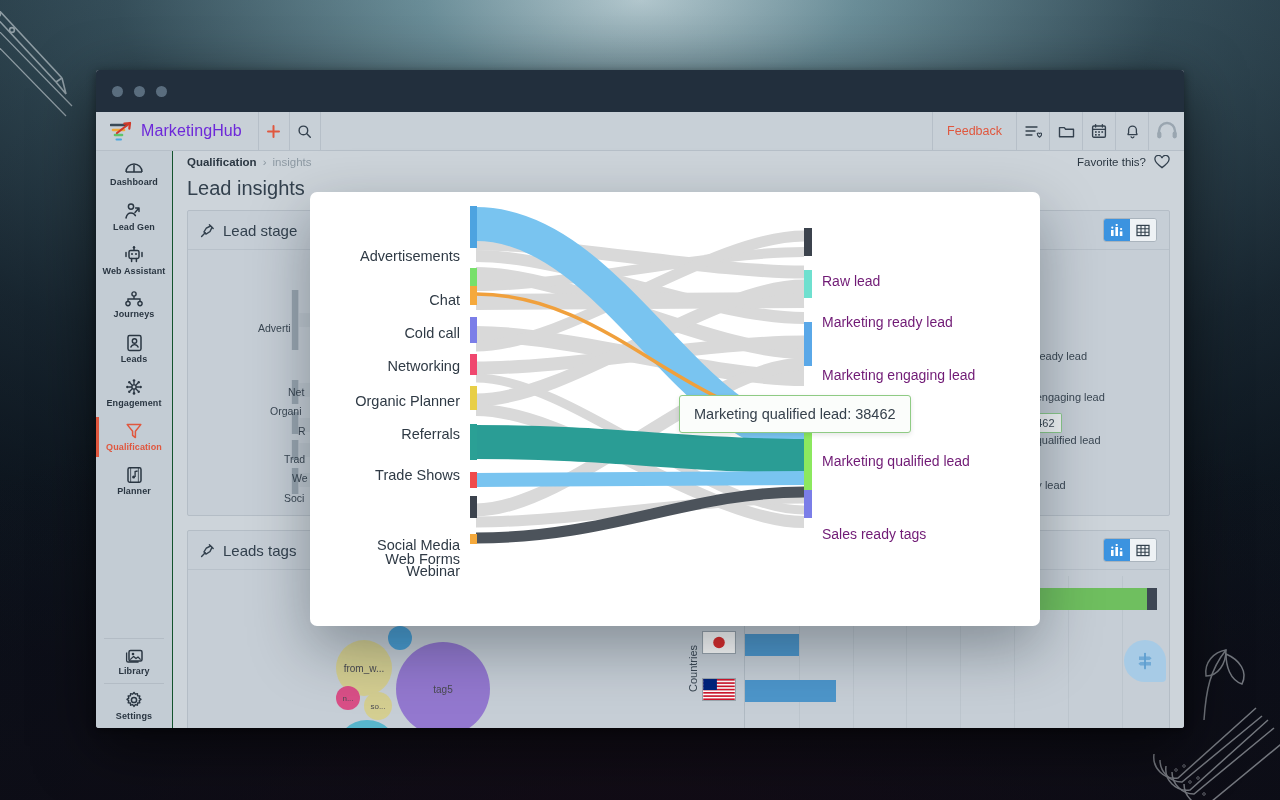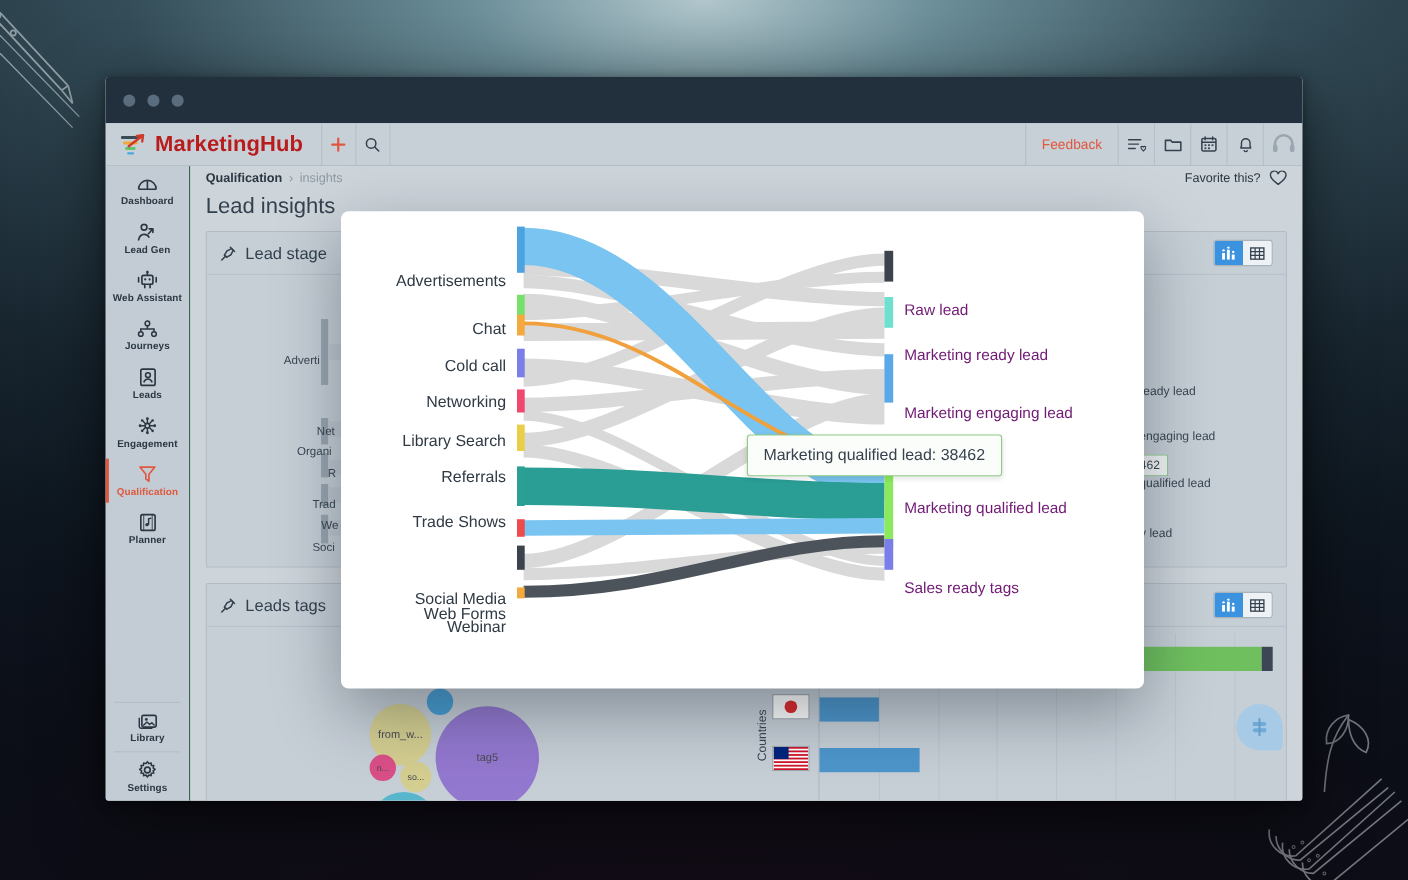--- a/index.html
+++ b/index.html
@@ -38,21 +38,21 @@
     height: 42px; background: #222f3d; display: flex; align-items: center; padding-left: 16px; gap: 11px;
   }
   .tl-dot { width: 11px; height: 11px; border-radius: 50%; background: #5a6d7e; }
 
   
   #topnav {
     height: 39px; background: #c8d0d7; display: flex; align-items: stretch;
     border-bottom: 1px solid #b6bfc8;
   }
   #brand { display: flex; align-items: center; gap: 9px; padding: 0 16px 0 14px; border-right: 1px solid #b6bfc8; }
-  #brand-name { font-size: 20px; font-weight: bold; color: #b91c1c; letter-spacing: .1px; }
+  #brand-name { font-size: 16px; font-weight: normal; color: #6d28d9; letter-spacing: .1px; }
   .topnav-btn {
     width: 31px; display: flex; align-items: center; justify-content: center;
     border-right: 1px solid #b6bfc8; cursor: pointer;
   }
   #topnav-spacer { flex: 1; }
   #feedback-link {
     display: flex; align-items: center; padding: 0 14px; color: #e0573e; font-size: 12.5px;
     border-left: 1px solid #b6bfc8; cursor: pointer;
   }
   .topnav-icon-btn {
@@ -667,21 +667,21 @@
       <rect x="494" y="130" width="8" height="44" fill="#5aa8e8"></rect>
       <rect x="494" y="226" width="8" height="80" fill="#8ce85f"></rect>
       <rect x="494" y="298" width="8" height="28" fill="#7b7ee8"></rect>
     </g>
   </svg>
 
   <span class="sk-label-left" style="top:64px;  width:150px; left:0;">Advertisements</span>
   <span class="sk-label-left" style="top:108px; width:150px; left:0;">Chat</span>
   <span class="sk-label-left" style="top:141px; width:150px; left:0;">Cold call</span>
   <span class="sk-label-left" style="top:174px; width:150px; left:0;">Networking</span>
-  <span class="sk-label-left" style="top:209px; width:150px; left:0;">Library Search</span>
+  <span class="sk-label-left" style="top:209px; width:150px; left:0;">Organic Planner</span>
   <span class="sk-label-left" style="top:242px; width:150px; left:0;">Referrals</span>
   <span class="sk-label-left" style="top:283px; width:150px; left:0;">Trade Shows</span>
   <span class="sk-label-left" style="top:319px; width:150px; left:0;margin-top:48px;">Web Forms</span>
   <span class="sk-label-left" style="top:353px; width:150px; left:0;">Social Media</span>
   <span class="sk-label-left" style="top:379px; width:150px; left:0;">Webinar</span>
 
   <span class="sk-label-right" style="top:89px;  left:512px;">Raw lead</span>
   <span class="sk-label-right" style="top:130px; left:512px;">Marketing ready lead</span>
   <span class="sk-label-right" style="top:183px; left:512px;">Marketing engaging lead</span>
   <span class="sk-label-right" style="top:269px; left:512px;">Marketing qualified lead</span>

